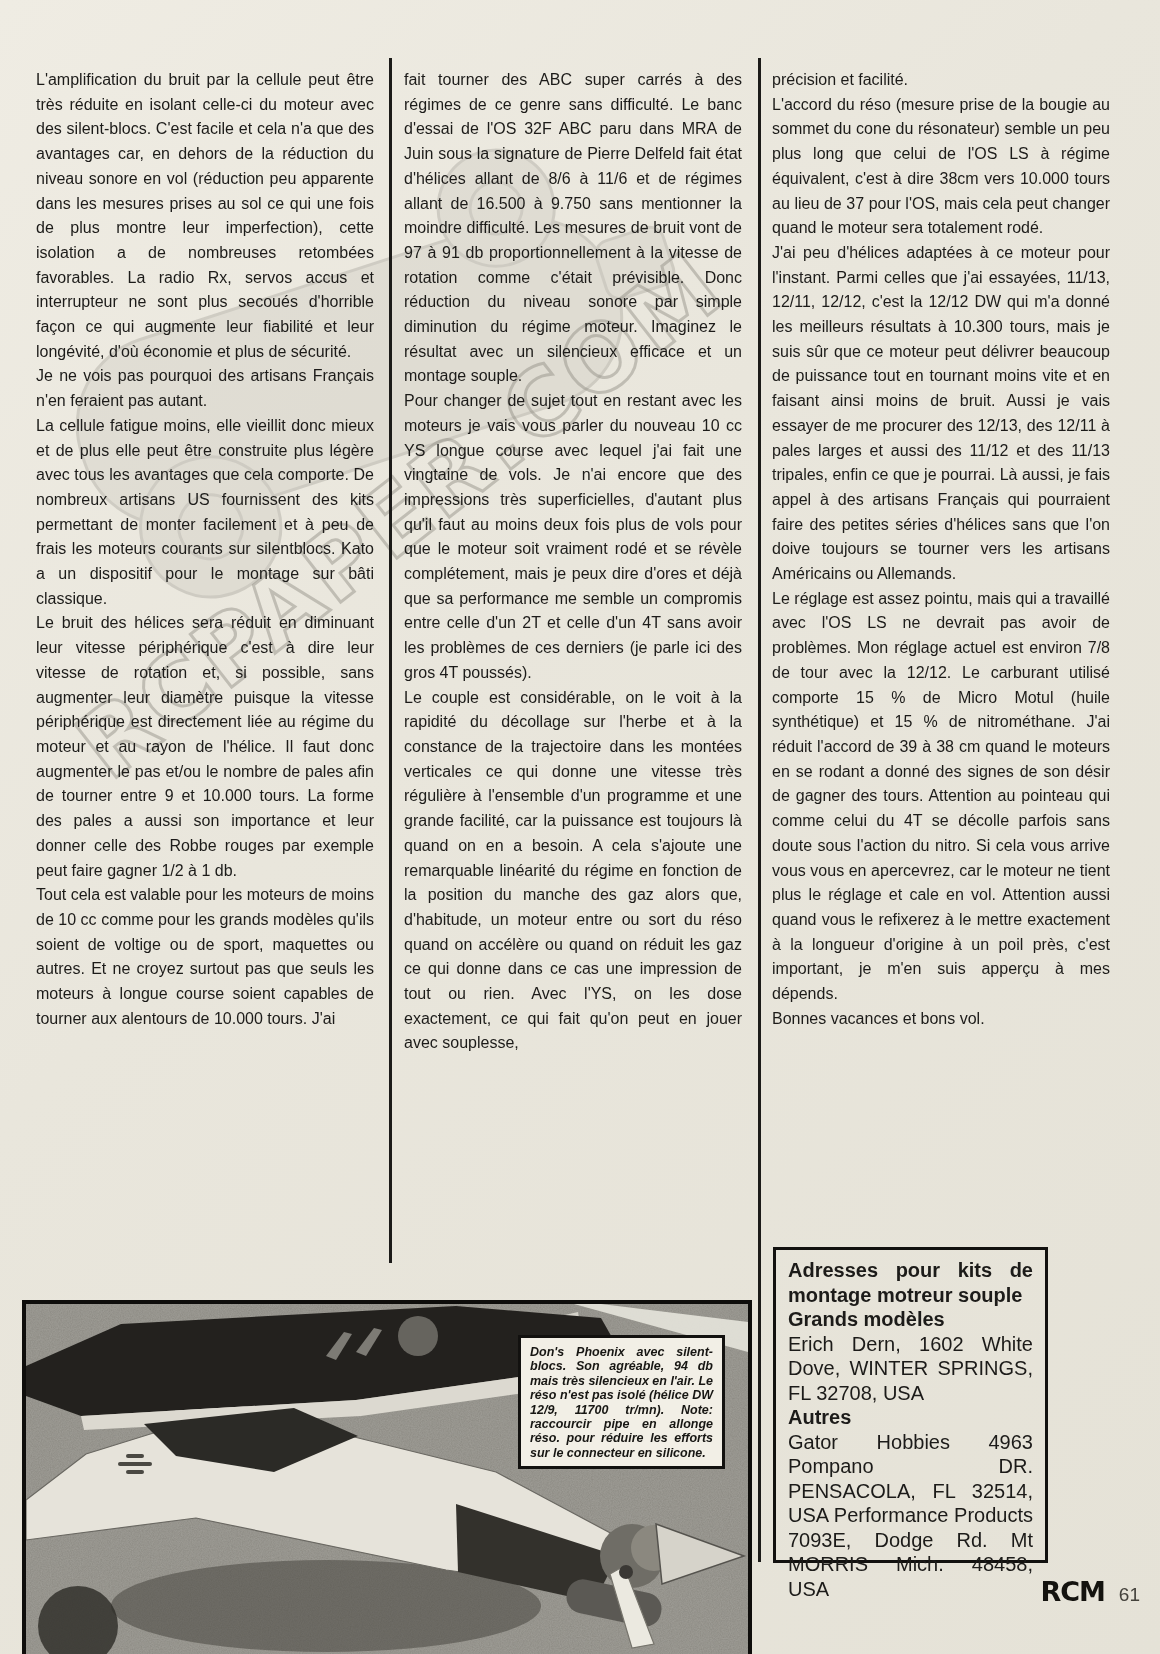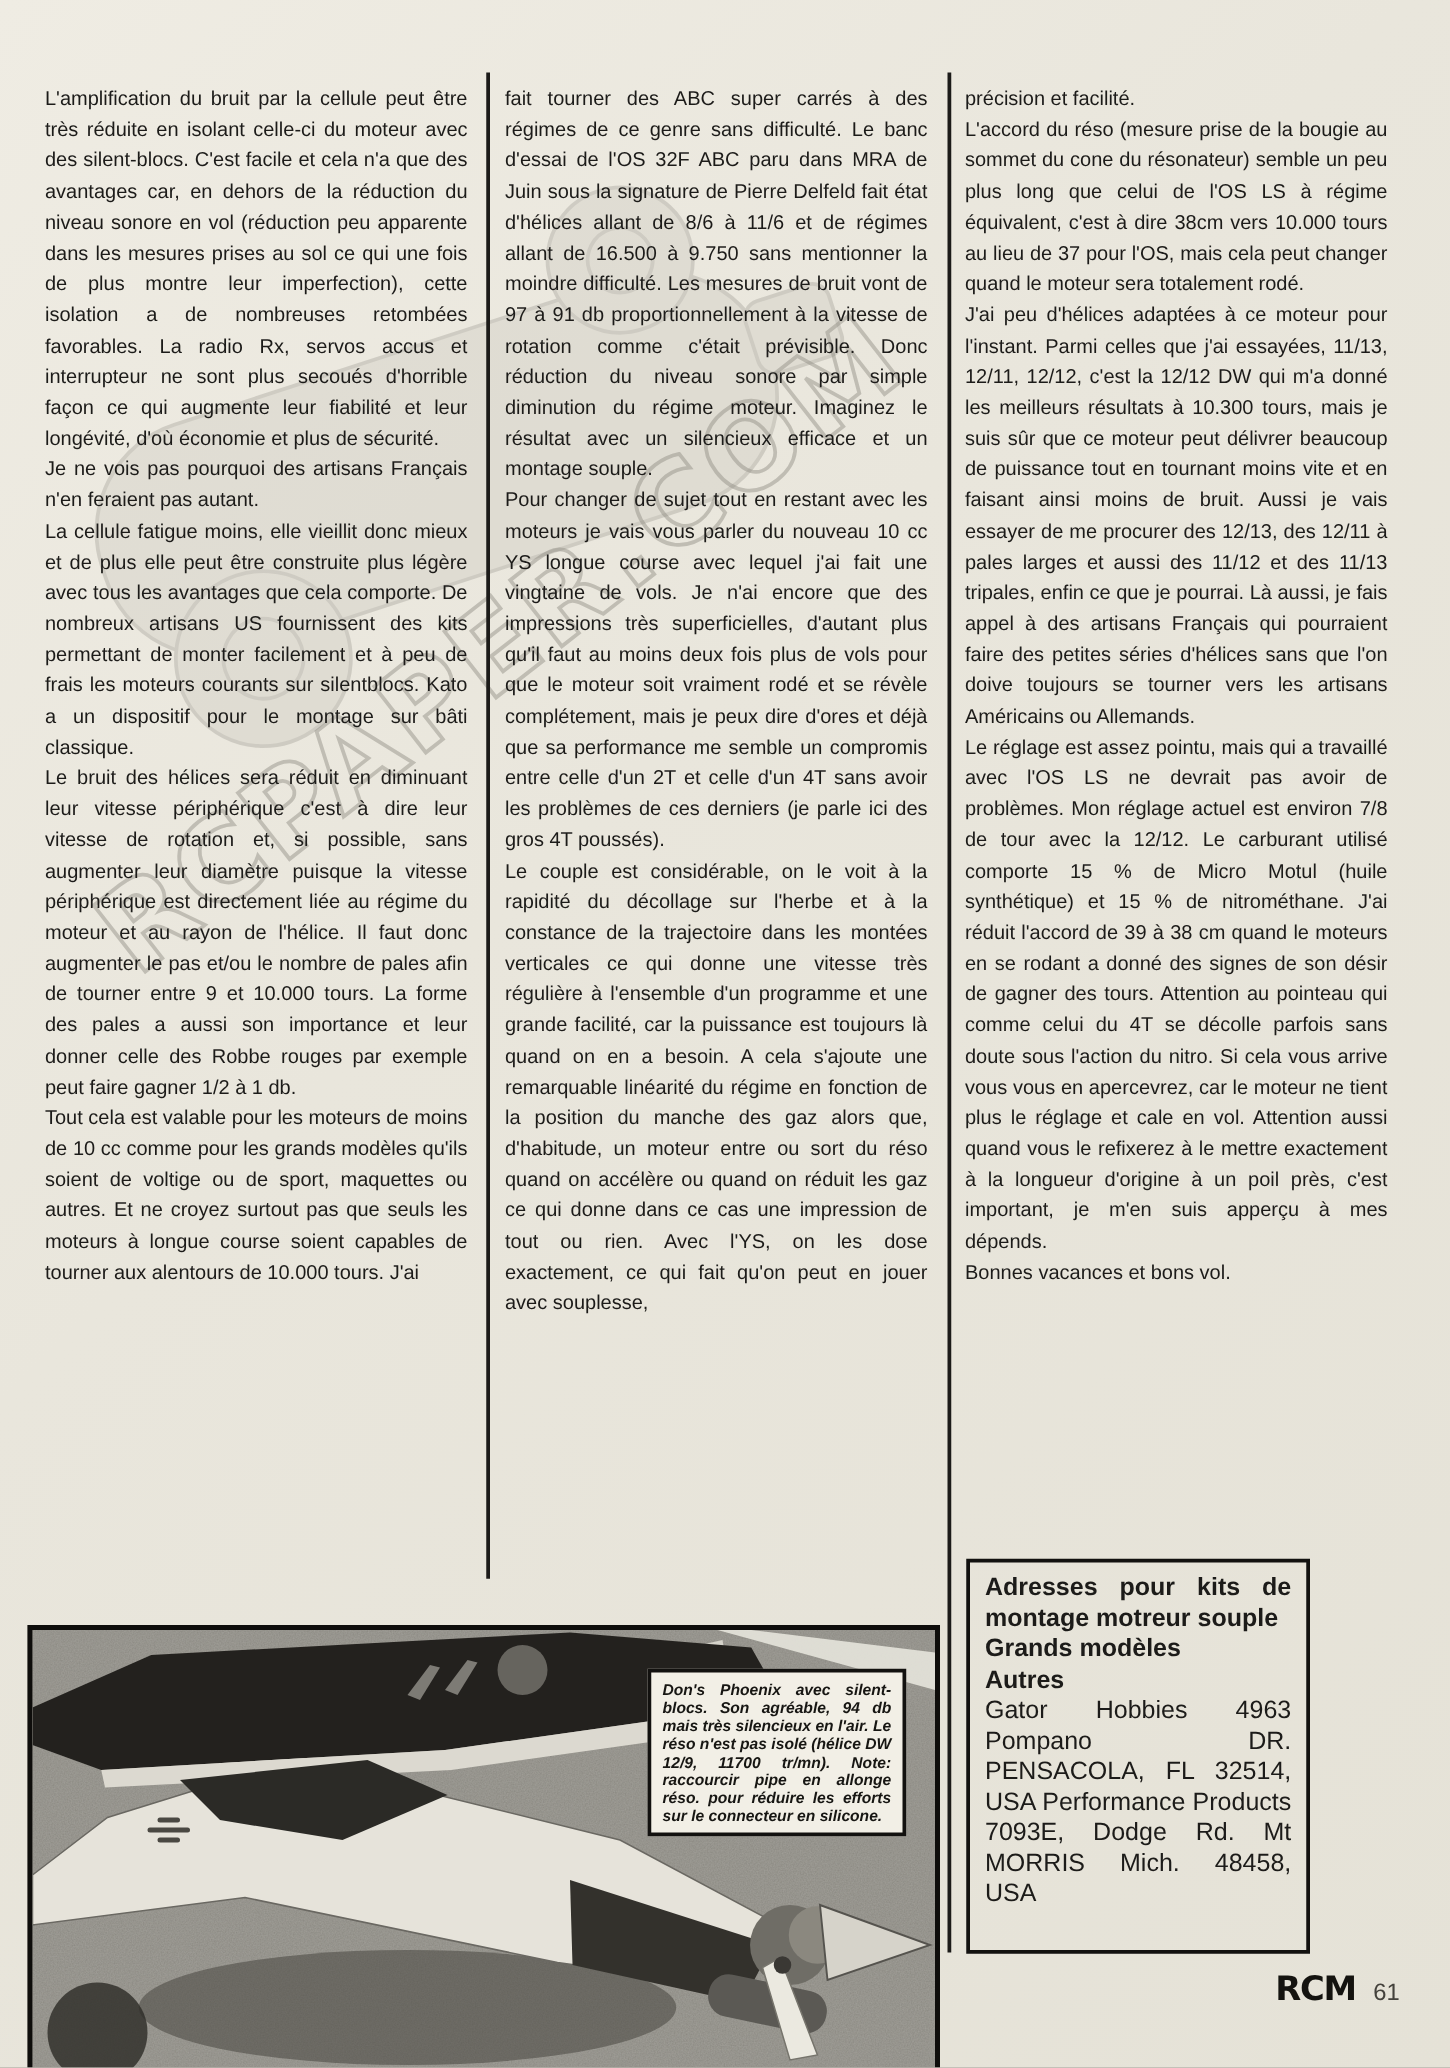--- a/index.html
+++ b/index.html
@@ -25,21 +25,21 @@
   #caption-box{position:absolute;left:518px;top:1335px;width:207px;box-sizing:border-box;
          background:#f2efe6;border:3px solid #12110f;padding:7px 9px 6px 9px;
          font-size:12.5px;line-height:14.4px;font-weight:bold;font-style:italic;
          text-align:justify;color:#171613;}
   
   #address-box{position:absolute;left:773px;top:1247px;width:275px;height:316px;box-sizing:border-box;
          border:3.5px solid #12110f;padding:8px 12px;font-size:20px;line-height:24.5px;
          text-align:justify;}
   #address-box .bold{font-weight:bold;}
   
-  #footer{position:absolute;left:1000px;top:1576px;width:140px;display:flex;align-items:baseline;justify-content:center;}
+  #footer{position:absolute;left:1000px;top:1576px;width:140px;display:flex;align-items:baseline;justify-content:flex-end;}
   #footer .brand{font-weight:900;font-size:27px;letter-spacing:-1px;color:#14130f;font-family:"DejaVu Sans","Liberation Sans",sans-serif;}
   #footer .pnum{font-size:19px;color:#44423c;margin-left:14px;}
 </style>
 </head>
 <body>
 
 <div id="page">
 
   <svg id="watermark" viewBox="0 0 800 760" aria-hidden="true">
     <g opacity="0.30">
@@ -132,20 +132,21 @@
     </svg>
   </div>
 
   <div id="caption-box">
     <span>Don's Phoenix avec silent-blocs. Son agréable, 94 db mais très silencieux en l'air. Le réso n'est pas isolé (hélice DW 12/9, 11700 tr/mn). Note: raccourcir pipe en allonge réso. pour réduire les efforts sur le connecteur en silicone.</span>
   </div>
 
   <div id="address-box">
     <div class="bold">Adresses pour kits de montage motreur souple</div>
     <div class="bold">Grands modèles</div>
+    <div>Erich Dern, 1602 White Dove, WINTER SPRINGS, FL 32708, USA</div>
     <div class="bold">Autres</div>
     <div>Gator Hobbies 4963 Pompano DR. PENSACOLA, FL 32514, USA Performance Products 7093E, Dodge Rd. Mt MORRIS Mich. 48458, USA</div>
   </div>
 
   <div id="footer">
     <span class="brand">RCM</span>
     <span class="pnum">61</span>
   </div>
 
 </div>

